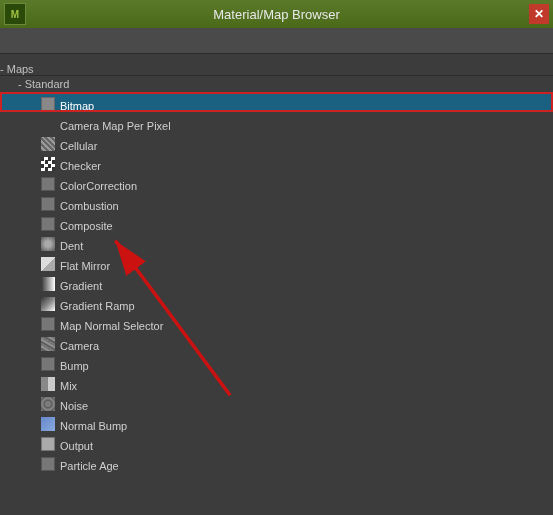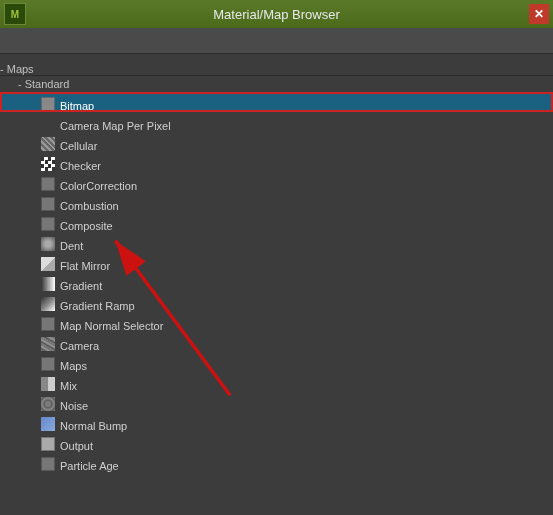--- a/index.html
+++ b/index.html
@@ -330,21 +330,21 @@
     <div class="item-icon">
         <div class="icon-marble"></div>
       </div>
     <span>Camera</span>
   </div>
 
   <div class="list-item">
     <div class="item-icon">
         <div class="icon-default"></div>
       </div>
-    <span>Maps</span>
+    <span>Bump</span>
   </div>
 
   <div class="list-item">
     <div class="item-icon">
         <div class="icon-mix"></div>
       </div>
     <span>Mix</span>
   </div>
 
   <div class="list-item">

